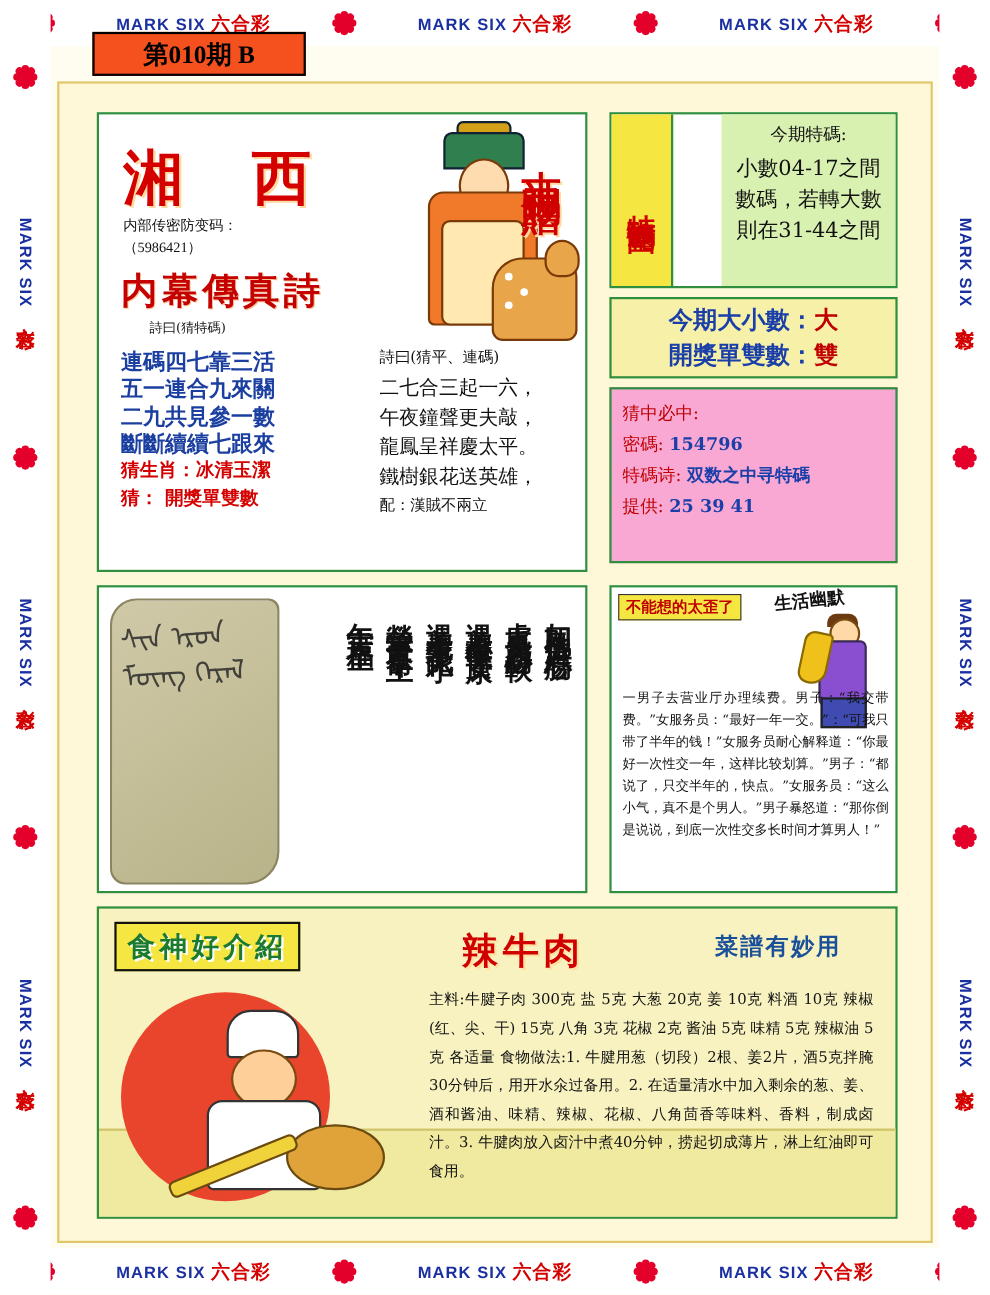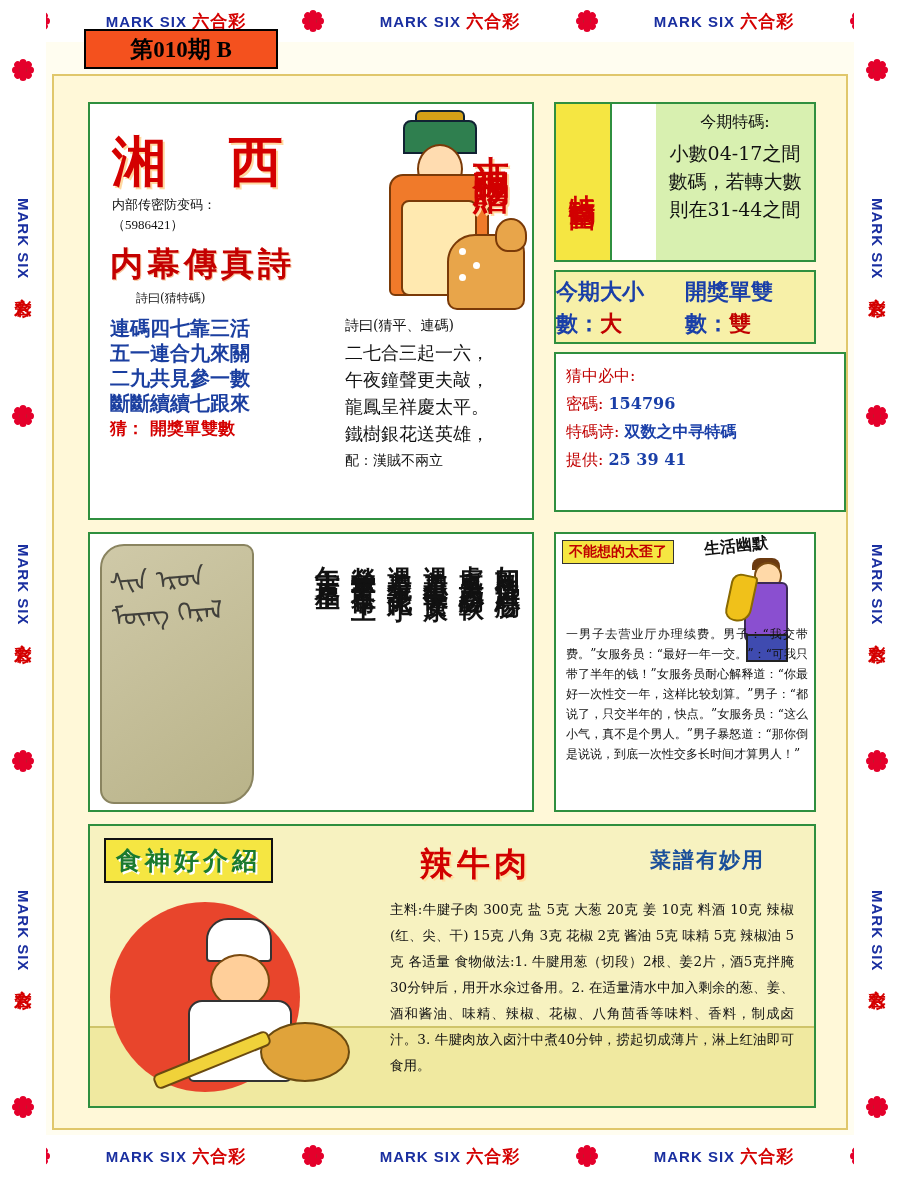--- a/index.html
+++ b/index.html
@@ -162,27 +162,27 @@
     flex:1;background:#d8f0b0;padding:8px 6px;box-sizing:border-box;
     font-family:"DejaVu Serif","Liberation Serif",serif;
     color:#111;
     margin-left:44px;
   }
   .scope-body .hd{font-size:16px;text-align:center;margin-bottom:6px;}
   .scope-body .ln{font-size:19px;line-height:28px;text-align:center;}
   .bigsmall{
     margin-top:8px;width:262px;height:74px;background:#f7f0a8;
     border:2px solid #2f8f3f;box-sizing:border-box;
-    display:flex;flex-direction:row;justify-content:center;align-items:center;
+    display:flex;flex-direction:column;justify-content:center;align-items:center;
     font-family:"DejaVu Serif","Liberation Serif",serif;
     font-weight:bold;font-size:22px;color:#1a3fa8;line-height:32px;
   }
   .bigsmall b{color:#c00000;}
   .guess{
-    margin-top:8px;width:292px;height:160px;background:#ffffff;
+    margin-top:8px;width:262px;height:160px;background:#f9a8d4;
     border:2px solid #2f8f3f;box-sizing:border-box;padding:8px 10px;
     font-family:"DejaVu Serif","Liberation Serif",serif;
     font-size:16px;color:#c00000;line-height:28px;
   }
   .guess .k{color:#c00000;}
   .guess .v{color:#1a3fa8;font-weight:bold;}
 
   
   .stone-panel{
     position:absolute;left:34px;top:456px;width:446px;height:280px;
@@ -401,20 +401,21 @@
       <div class="hero-sub">内部传密防变码：</div>
       <div class="hero-code">（5986421）</div>
       <div class="hero-big">内幕傳真詩</div>
       <div class="hero-shi">詩曰(猜特碼)</div>
 
       <div class="poem-left">
         <div>連碼四七靠三活</div>
         <div>五一連合九來關</div>
         <div>二九共見參一數</div>
         <div>斷斷續續七跟來</div>
+        <div class="zodiac">猜生肖：冰清玉潔</div>
         <div class="zodiac">猜：  開獎單雙數</div>
       </div>
 
       <div class="poem-right">
         <div class="hd">詩曰(猜平、連碼)</div>
         <div>二七合三起一六，</div>
         <div>午夜鐘聲更夫敲，</div>
         <div>龍鳳呈祥慶太平。</div>
         <div>鐵樹銀花送英雄，</div>
         <div class="hd">配：漢賊不兩立</div>

